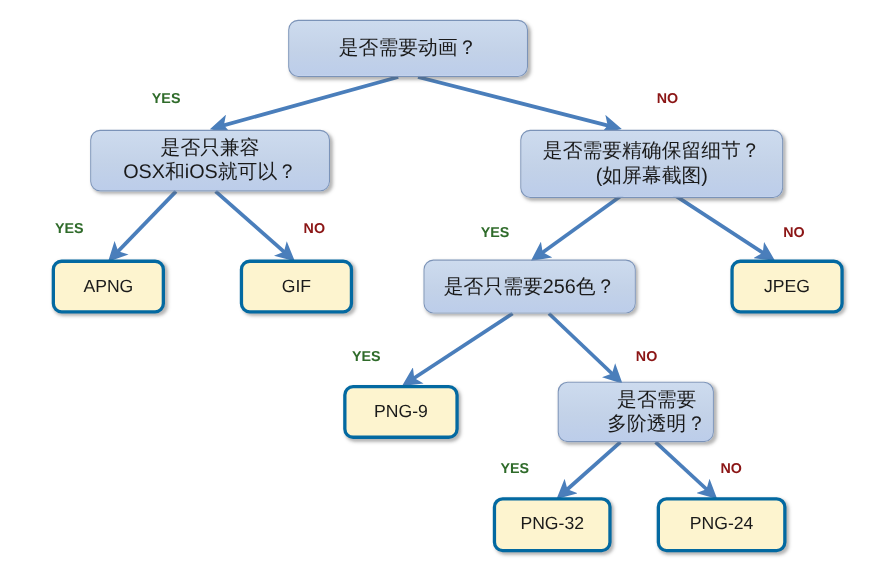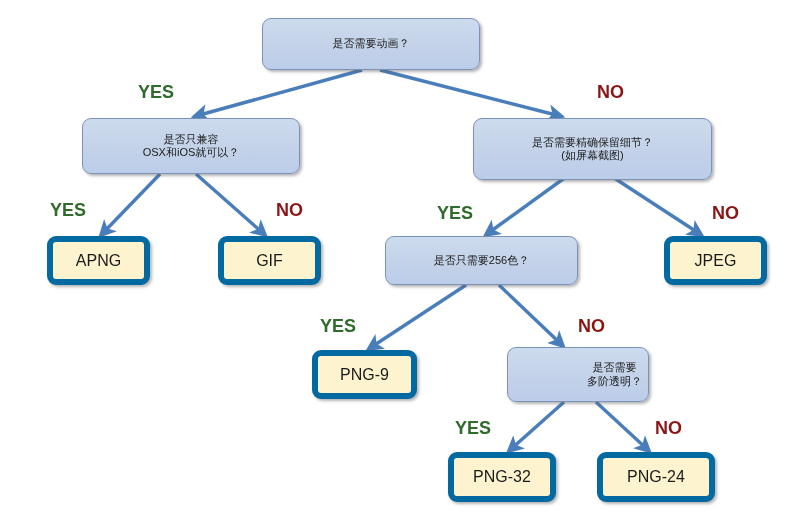--- a/index.html
+++ b/index.html
@@ -33,34 +33,34 @@
     text-align: center;
     border-radius: 9px;
     line-height: 1.22;
     color: #1a1a1a;
     z-index: 3;
     box-shadow: 2px 2px 3px rgba(90, 90, 90, 0.45);
   }
   .node.decision {
     background: linear-gradient(180deg, #cddbee 0%, #c3d2e8 55%, #bccdea 100%);
     border: 1px solid #7b93b8;
-    font-size: 11px;
+    font-size: 18px;
   }
   .node.leaf {
     background: #fdf4cf;
-    border: 6px solid #0369a1;
+    border: 3px solid #0369a1;
     font-size: 16px;
   }
   .node .node-label {
     padding: 0 6px;
     white-space: pre-line;
   }
   .edge-label {
     position: absolute;
-    font-size: 18px;
+    font-size: 13px;
     font-weight: bold;
     z-index: 4;
     white-space: nowrap;
   }
   .edge-label.yes { color: #2f6b2a; }
   .edge-label.no  { color: #8b1515; text-align: center; }
 </style>
 </head>
 <body>
 

